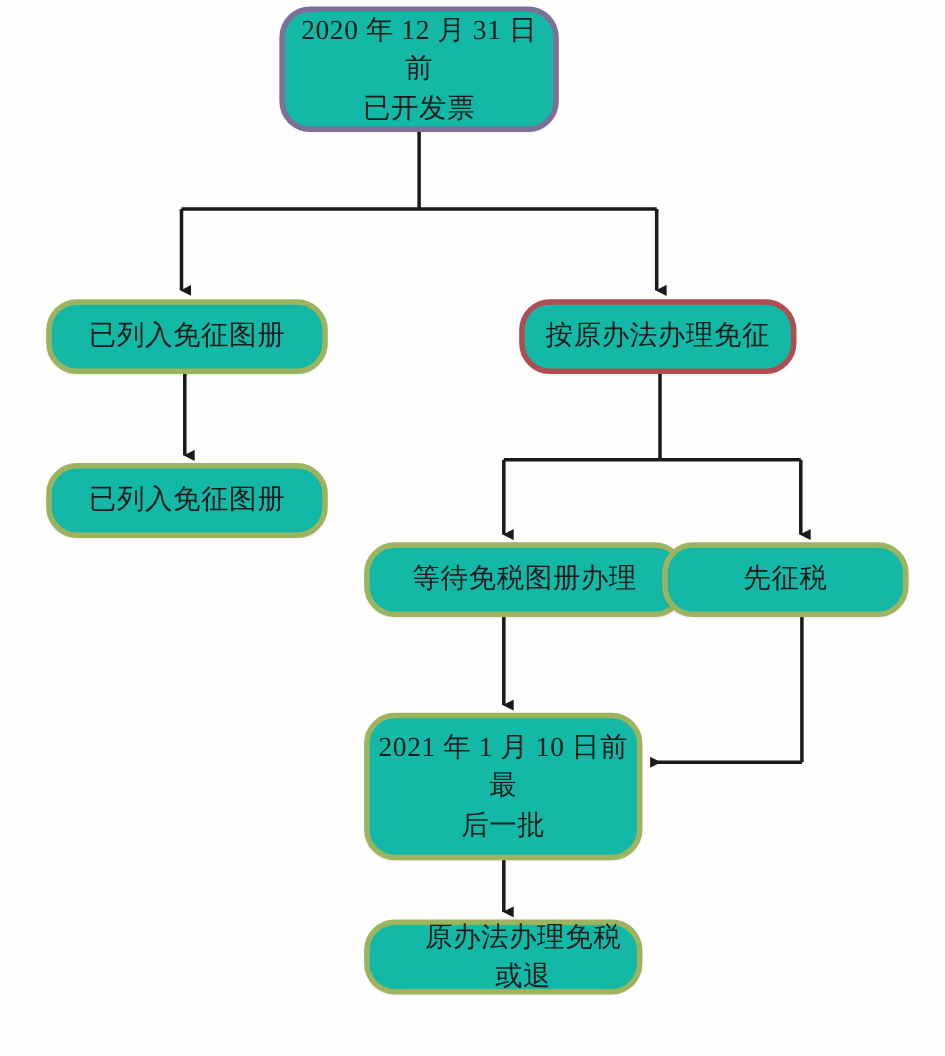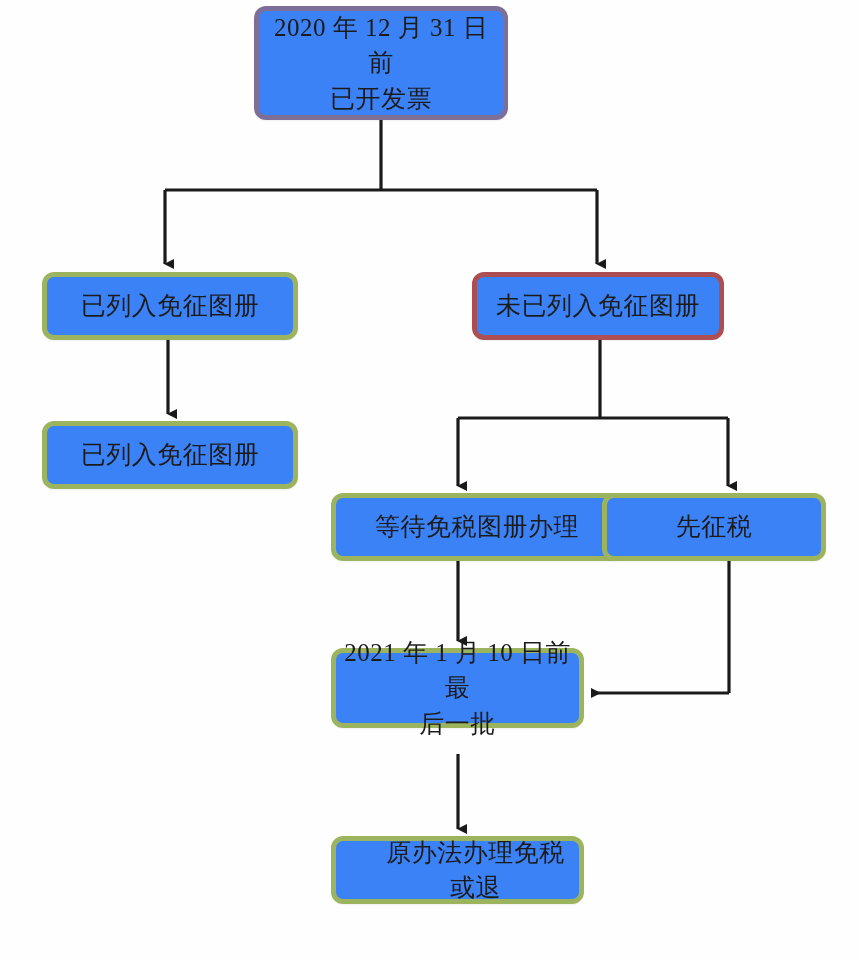--- a/index.html
+++ b/index.html
@@ -26,22 +26,22 @@
   }
   .node {
     position: absolute;
     box-sizing: border-box;
     display: flex;
     align-items: center;
     justify-content: center;
     text-align: center;
     border-style: solid;
     border-width: 5px;
-    border-radius: 12px;
-    background: #3b82f6;
+    border-radius: 28px;
+    background: #14b8a6;
     color: #1b1b1b;
     font-size: 25px;
     line-height: 1.42;
     letter-spacing: 0.5px;
     box-shadow: 0 1px 2px rgba(0,0,0,0.05);
     z-index: 2;
   }
   .node .label {
     display: block;
     padding: 0 8px;
@@ -84,32 +84,32 @@
 
   <div id="node-group">
       <div class="node purple" style="left: 254px; top: 6px; width: 254px; height: 114px;">
         <span class="label">2020 年 12 月 31 日前
 已开发票</span>
       </div>
       <div class="node green" style="left: 42px; top: 272px; width: 256px; height: 68px;">
         <span class="label">已列入免征图册</span>
       </div>
       <div class="node red" style="left: 472px; top: 272px; width: 252px; height: 68px;">
-        <span class="label">未已列入免征图册</span>
+        <span class="label">按原办法办理免征</span>
       </div>
       <div class="node green" style="left: 42px; top: 421px; width: 256px; height: 68px;">
         <span class="label">已列入免征图册</span>
       </div>
       <div class="node green" style="left: 331px; top: 493px; width: 292px; height: 68px;">
         <span class="label">等待免税图册办理</span>
       </div>
       <div class="node green" style="left: 602px; top: 493px; width: 224px; height: 68px;">
         <span class="label">先征税</span>
       </div>
-      <div class="node green" style="left: 331px; top: 648px; width: 253px; height: 80px; align-items: center;">
+      <div class="node green" style="left: 331px; top: 648px; width: 253px; height: 134px; align-items: center;">
         <span class="label">2021 年 1 月 10 日前最
 后一批</span>
       </div>
       <div class="node green" style="left: 331px; top: 836px; width: 253px; height: 68px; padding-left: 36px;">
         <span class="label">原办法办理免税或退</span>
       </div>
     </div>
 
 </div>
 

